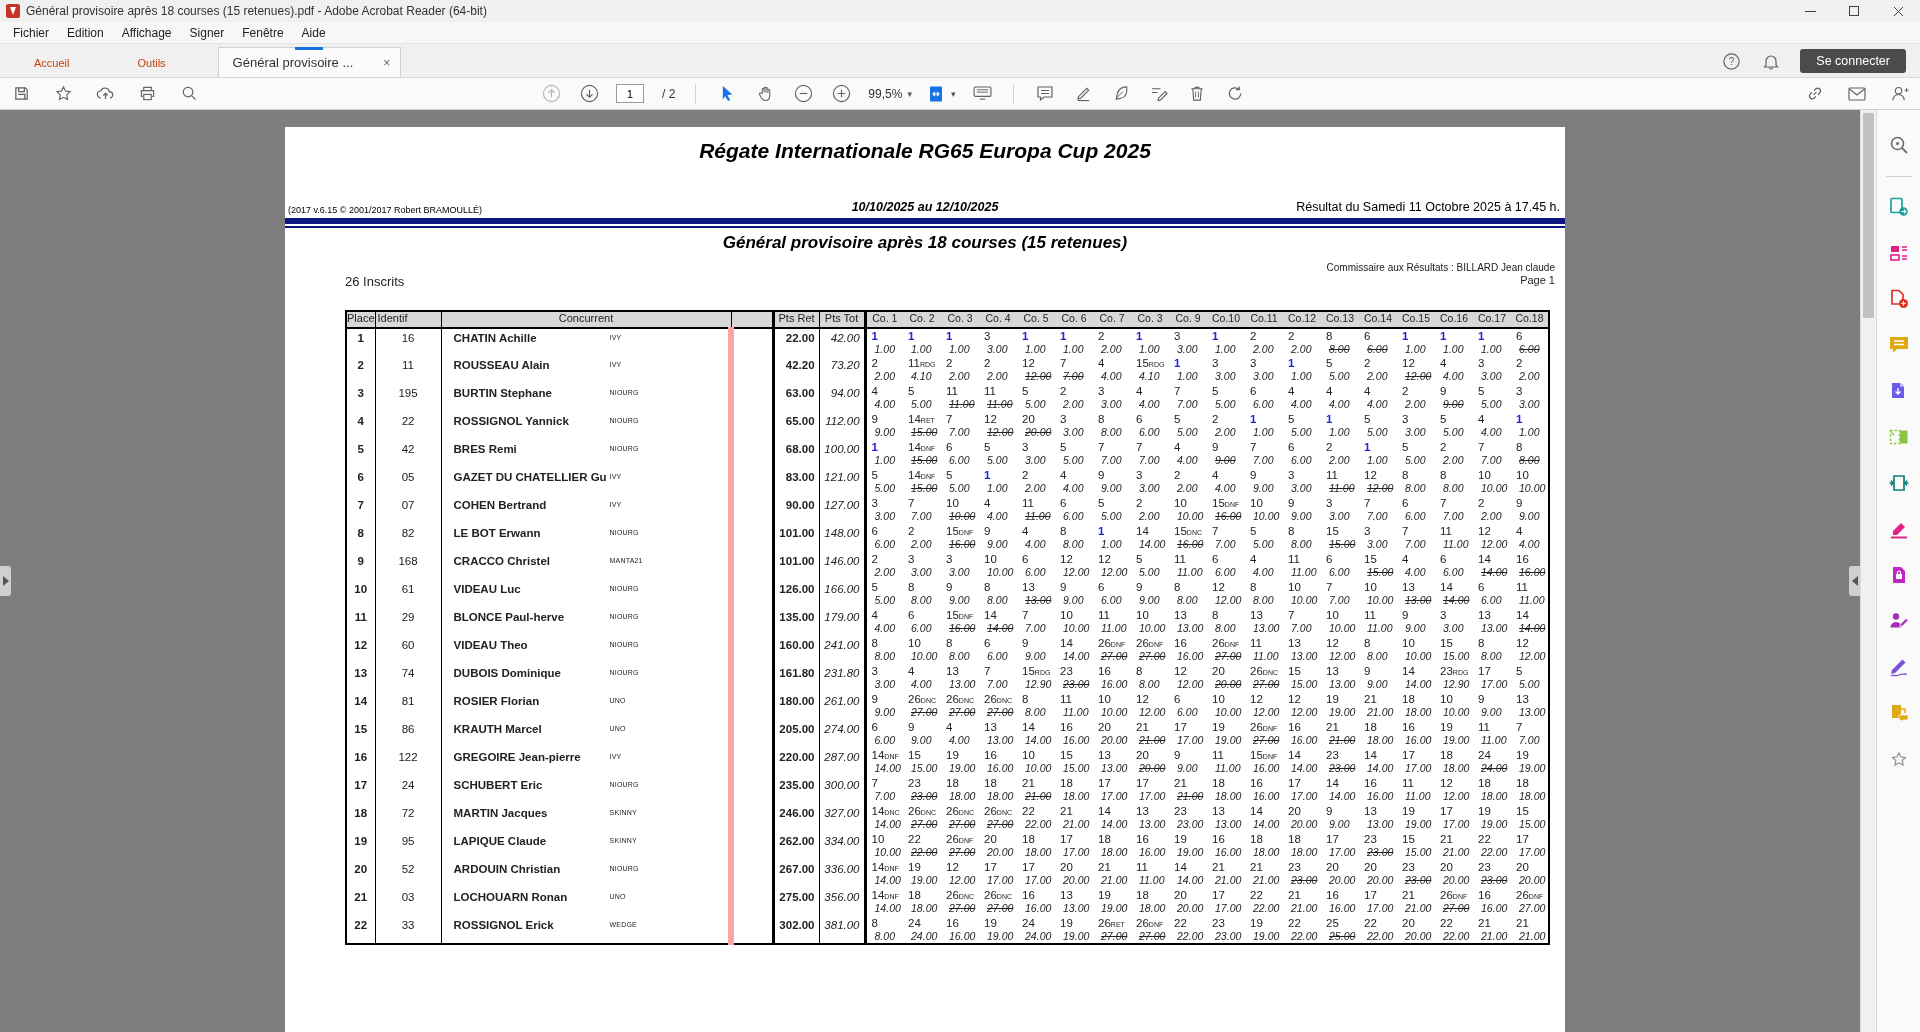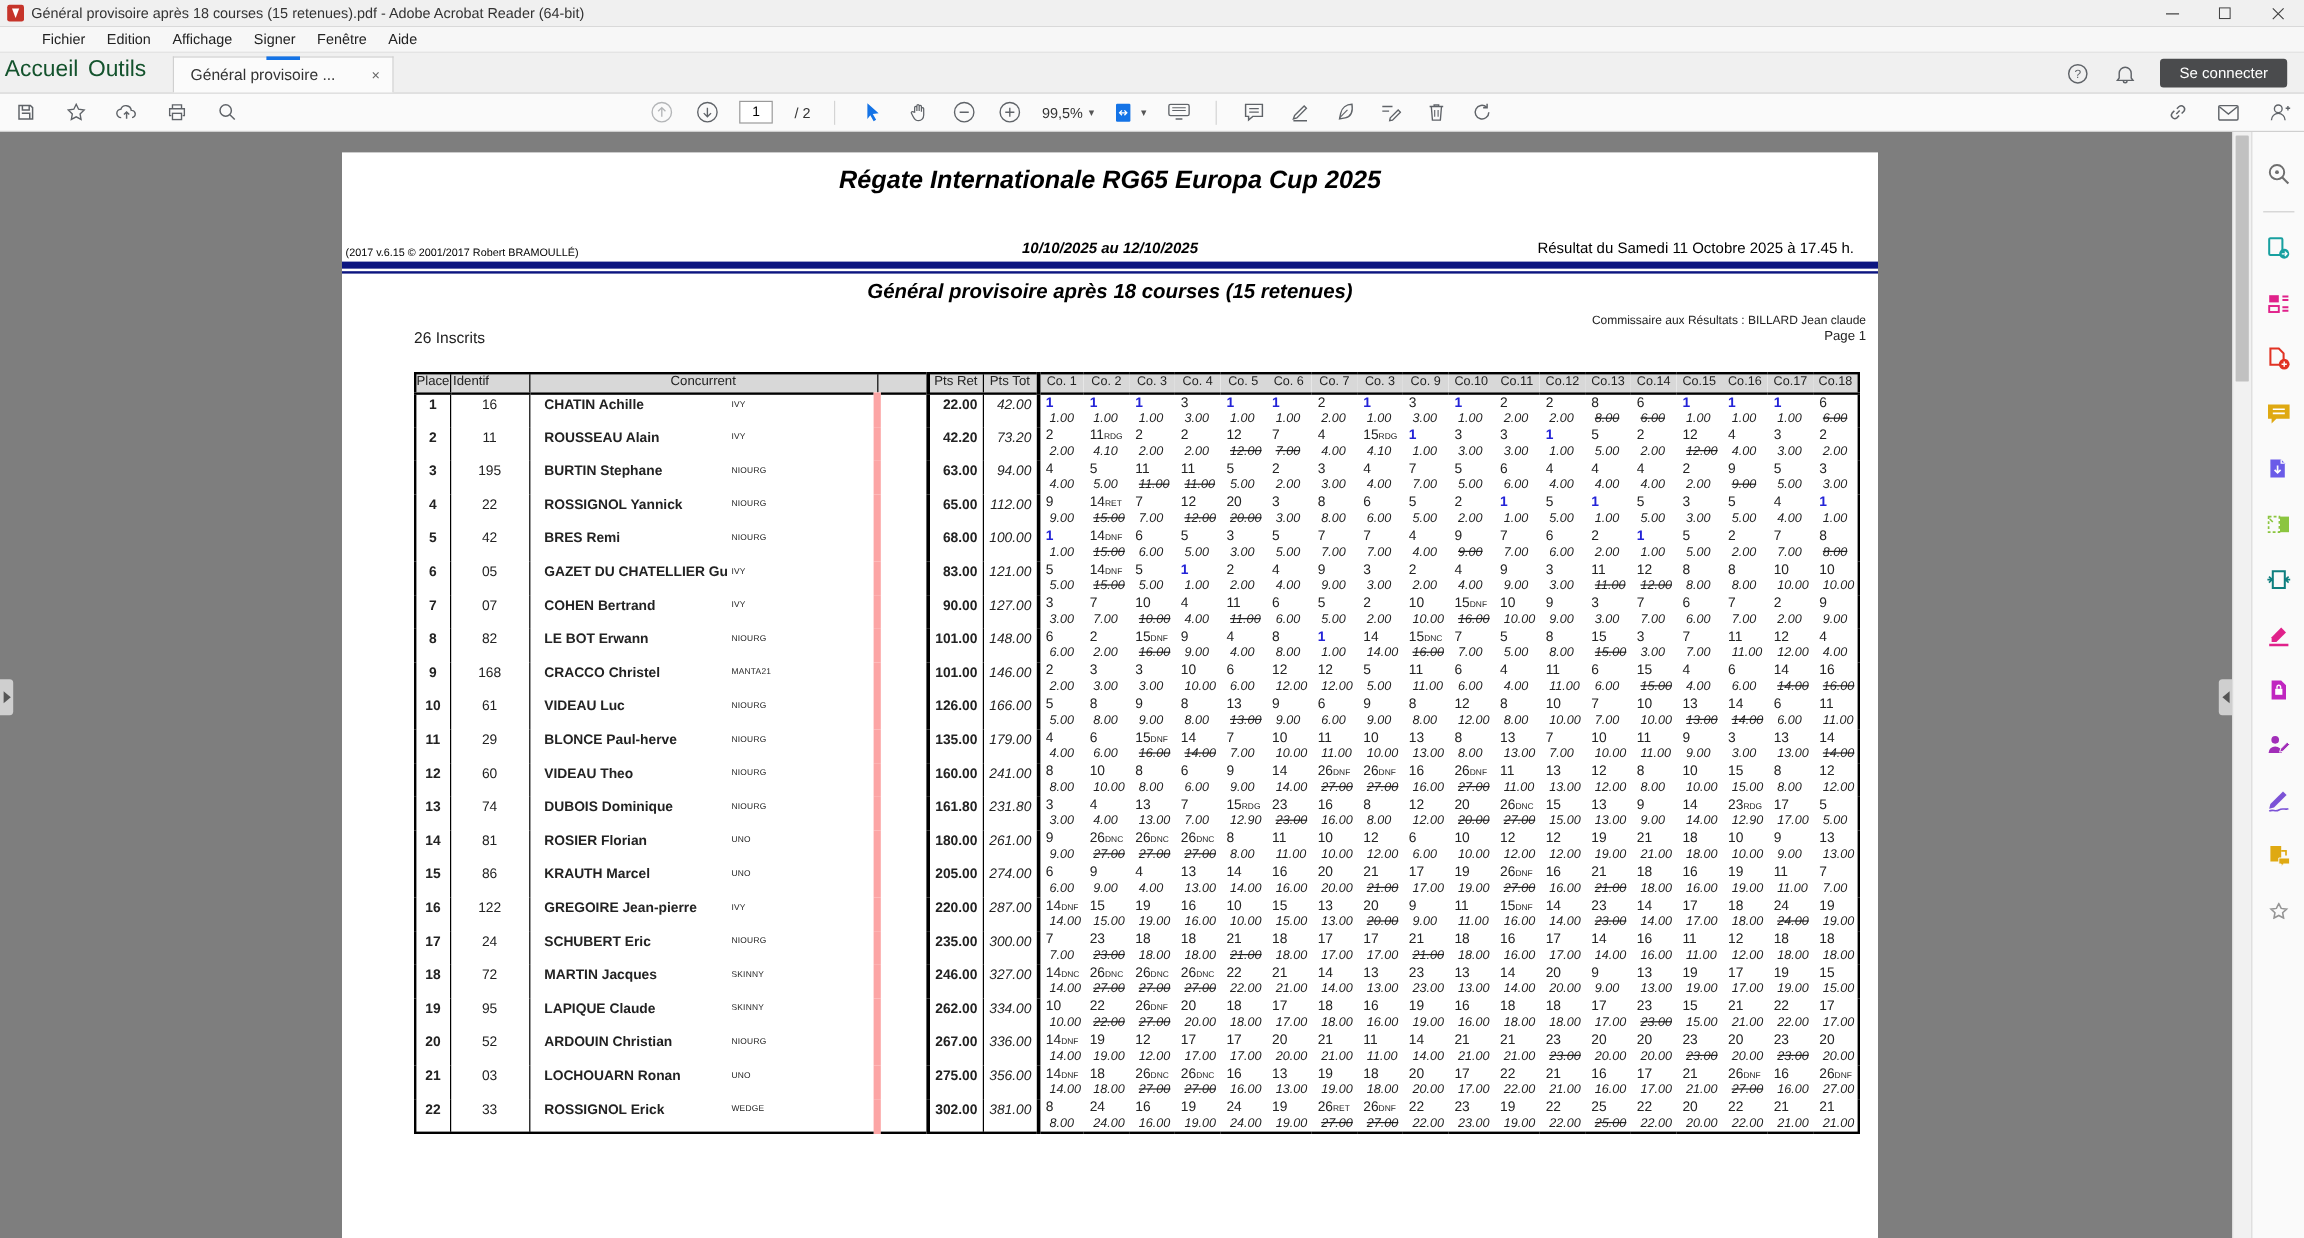--- a/index.html
+++ b/index.html
@@ -9,25 +9,25 @@
     font-family:"Liberation Sans", sans-serif;
     background:#7e7e7e; color:#222;
   }
   svg { display:block; }
   
   .titlebar{height:22px;background:#f0f0f0;display:flex;align-items:center;padding-left:6px;font-size:12px;color:#333;}
   .titlebar .apicon{width:14px;height:14px;background:#c6342a;border-radius:2px;margin-right:6px;position:relative;}
   .titlebar .apicon::after{content:"";position:absolute;left:4px;top:3px;border-left:3px solid transparent;border-right:3px solid transparent;border-top:8px solid #fff;}
   .win-controls{margin-left:auto;display:flex;height:22px;}
   .win-btn{width:44px;height:22px;display:flex;align-items:center;justify-content:center;color:#444;}
-  .menubar{height:22px;background:#f7f7f7;display:flex;align-items:center;padding-left:26px;border-bottom:1px solid #e3e3e3;}
+  .menubar{height:22px;background:#f7f7f7;display:flex;align-items:center;padding-left:4px;border-bottom:1px solid #e3e3e3;}
   .menu-item{font-size:12px;color:#222;padding:3px 9px;cursor:default;}
   
   .tabbar{height:34px;background:#f0f0f0;display:flex;align-items:flex-end;position:relative;border-bottom:1px solid #d8d8d8;}
-  .tab-plain{font-size:19px;color:#14532d;padding:8px 4px;}
+  .tab-plain{font-size:11px;color:#c2410c;padding:8px 34px;}
   .tab-doc{height:30px;background:#fbfbfb;border:1px solid #d0d0d0;border-bottom:none;display:flex;align-items:center;gap:30px;padding:0 10px 0 14px;font-size:13px;color:#333;min-width:170px;position:relative;margin-left:18px;}
   .tab-doc::before{content:"";position:absolute;top:-1px;left:50%;margin-left:-14px;width:28px;height:3px;background:#1473e6;}
   .tab-close{color:#666;font-size:12px;}
   .tab-right{position:absolute;right:14px;top:0;height:34px;display:flex;align-items:center;gap:18px;}
   .signin-btn{background:#4a4b4d;color:#fff;font-size:12.5px;padding:5px 16px;border-radius:3px;}
   
   .toolbar{height:32px;background:#fafafa;border-bottom:1px solid #cfcfcf;position:relative;}
   .tb-group{position:absolute;top:0;height:31px;display:flex;align-items:center;}
   .tb-left{left:10px;gap:20px;}
   .tb-center{left:540px;gap:16px;}
@@ -50,21 +50,21 @@
   .edge-left{left:0;border-radius:0 3px 3px 0;}
   .edge-right{right:0;border-radius:3px 0 0 3px;}
   .tri-r{width:0;height:0;border-top:5px solid transparent;border-bottom:5px solid transparent;border-left:6px solid #555;}
   .tri-l{width:0;height:0;border-top:5px solid transparent;border-bottom:5px solid transparent;border-right:6px solid #555;}
   
   .page{position:absolute;left:285px;top:17px;width:1280px;height:1000px;background:#ffffff;}
   .pdf-title{margin-top:12px;text-align:center;font-size:21px;font-weight:bold;font-style:italic;color:#000;}
   .meta-row{position:relative;margin-top:37px;height:15px;font-size:12px;color:#000;}
   .meta-version{position:absolute;left:3px;bottom:0;font-size:9px;}
   .meta-dates{position:absolute;left:0;right:0;text-align:center;font-weight:bold;font-style:italic;font-size:12.5px;}
-  .meta-result{position:absolute;right:20px;font-size:12.5px;}
+  .meta-result{position:absolute;right:5px;font-size:12.5px;}
   .navy-rule{margin-top:3px;}
   .navy-rule .r1{height:6px;background:var(--navy);}
   .navy-rule .r2{height:2px;background:#fff;}
   .navy-rule .r3{height:2px;background:var(--navy);}
   .pdf-subtitle{margin-top:5px;text-align:center;font-size:17px;font-weight:bold;font-style:italic;color:#000;}
   .commissaire{margin-top:9px;text-align:right;padding-right:10px;font-size:10px;}
   .meta-line2{position:relative;height:15px;margin-top:1px;}
   .inscrits{position:absolute;left:60px;font-size:13px;}
   .pagelabel{position:absolute;right:10px;font-size:11px;}
   

